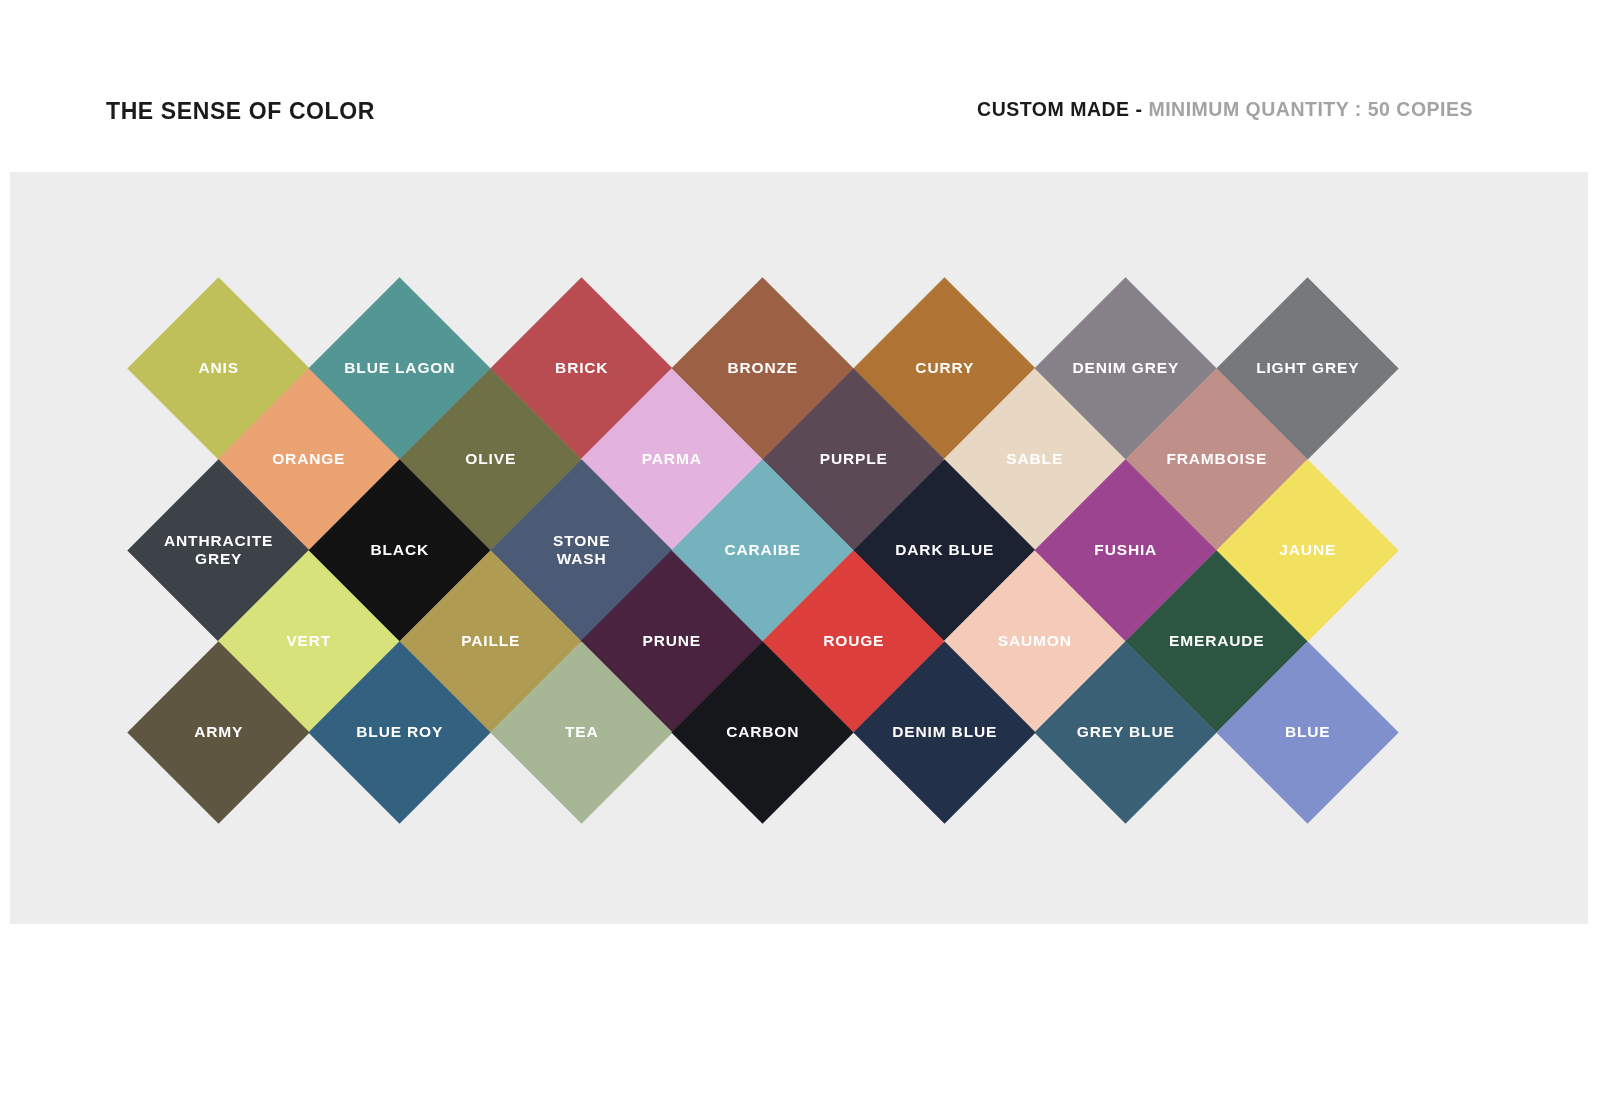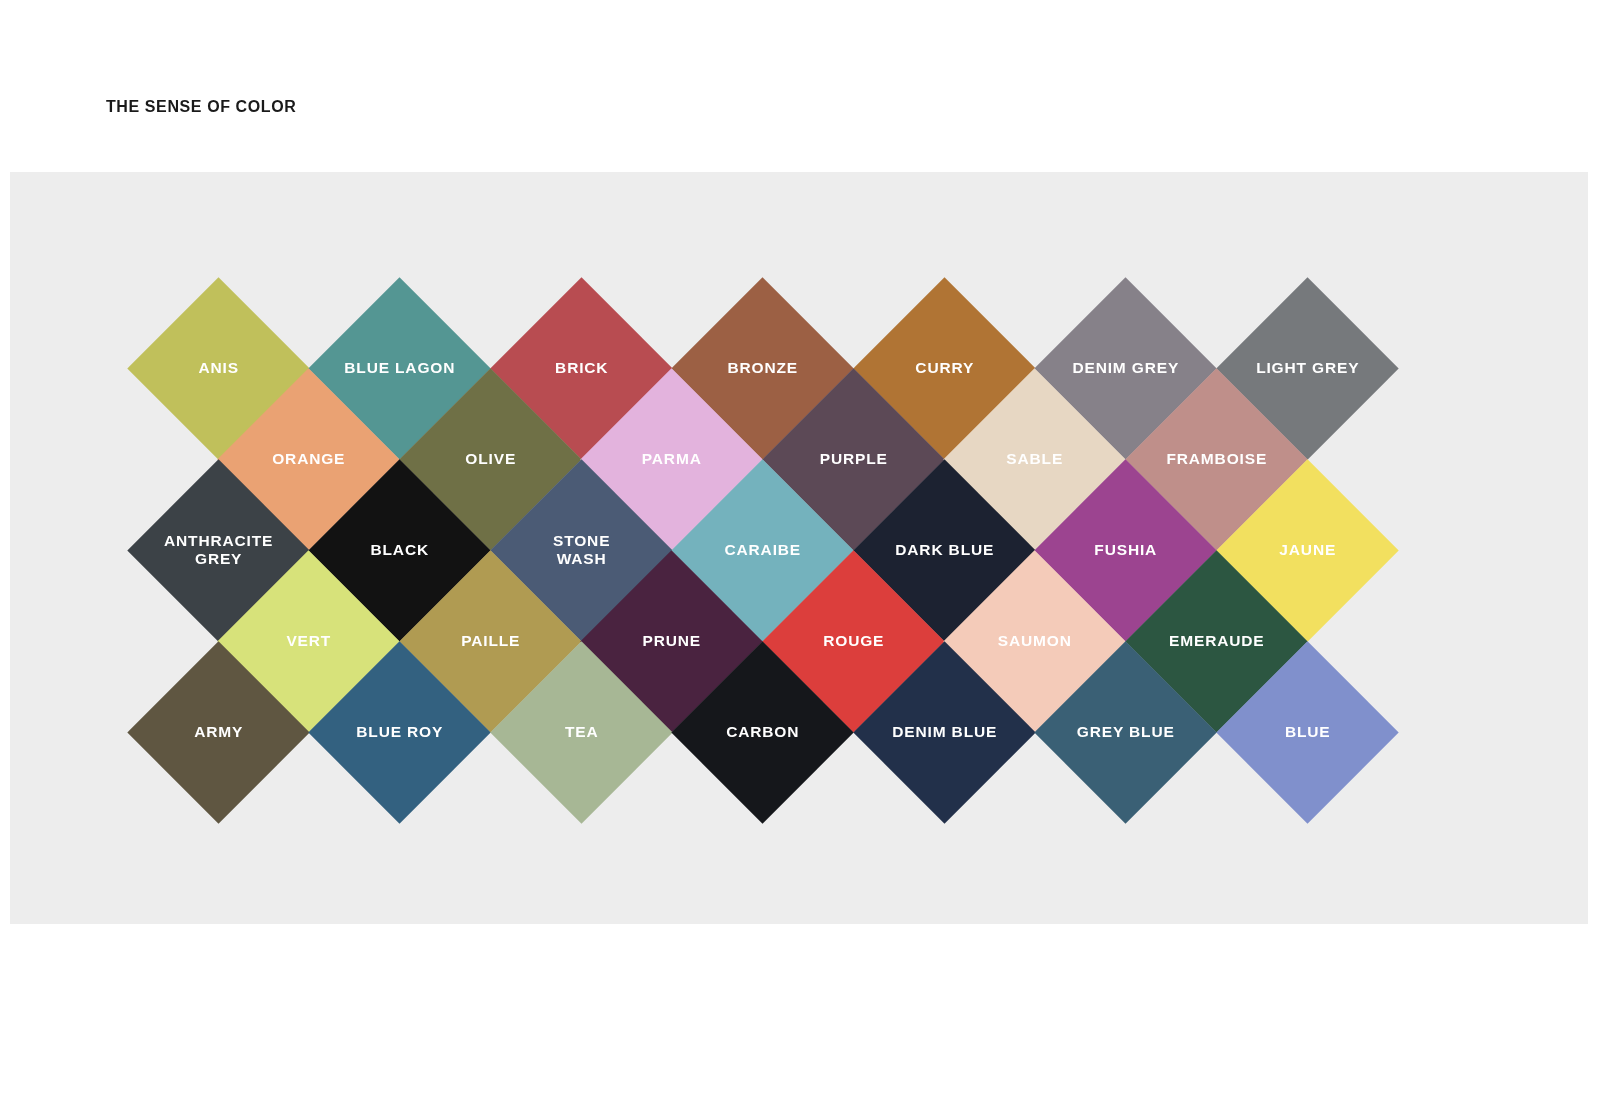--- a/index.html
+++ b/index.html
@@ -13,21 +13,21 @@
   .page { position: relative; width: 1598px; height: 1106px; background:#fff; }
 
   
   .header {
     position: absolute;
     left: 0; top: 98px;
     width: 1598px; height: 44px;
   }
   .title-left {
     position: absolute; left: 106px; top: 0;
-    font-size: 16px; font-weight: 700;
+    font-size: 23px; font-weight: 700;
     letter-spacing: 0.6px; color: #1a1a1a;
     white-space: nowrap;
   }
   .title-right {
     position: absolute; right: 125px; top: 0;
     font-size: 19.5px; font-weight: 700;
     letter-spacing: 0.5px; white-space: nowrap;
   }
   .title-right .strong { color: #1a1a1a; }
   .title-right .muted  { color: #a3a3a3; }
@@ -63,20 +63,24 @@
     pointer-events: none;
   }
 </style>
 </head>
 <body>
 
 <div class="page">
 
   <div class="header">
     <div class="title-left">THE SENSE OF COLOR</div>
+    <div class="title-right">
+      <span class="strong">CUSTOM MADE -</span>
+      <span class="muted">MINIMUM QUANTITY : 50 COPIES</span>
+    </div>
   </div>
 
   <div class="canvas">
     <div id="swatch-layer">
         <div class="swatch" style="left: 143.5px; top: 131.5px; background: rgb(192, 192, 91); z-index: 1;">
           <span class="lbl" style="color: rgb(255, 255, 255);">ANIS</span>
         </div>
         <div class="swatch" style="left: 325px; top: 131.5px; background: rgb(84, 150, 147); z-index: 2;">
           <span class="lbl" style="color: rgb(255, 255, 255);">BLUE LAGON</span>
         </div>

